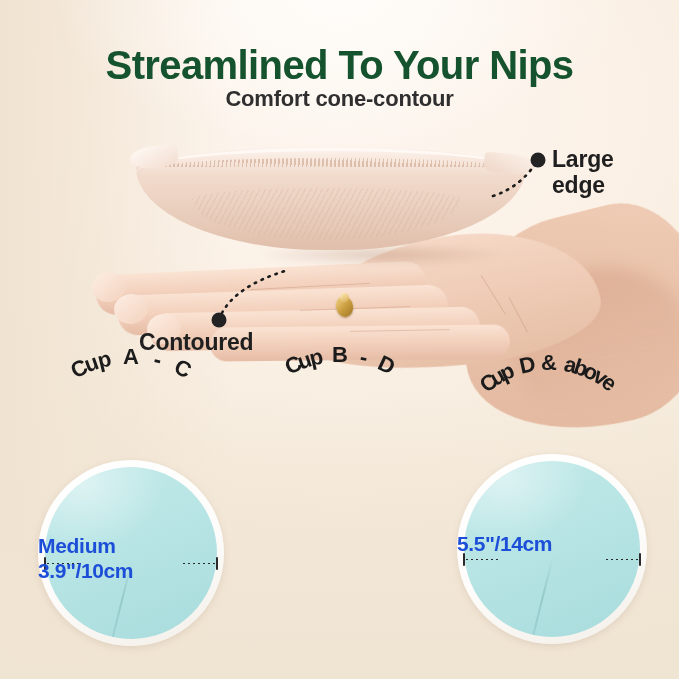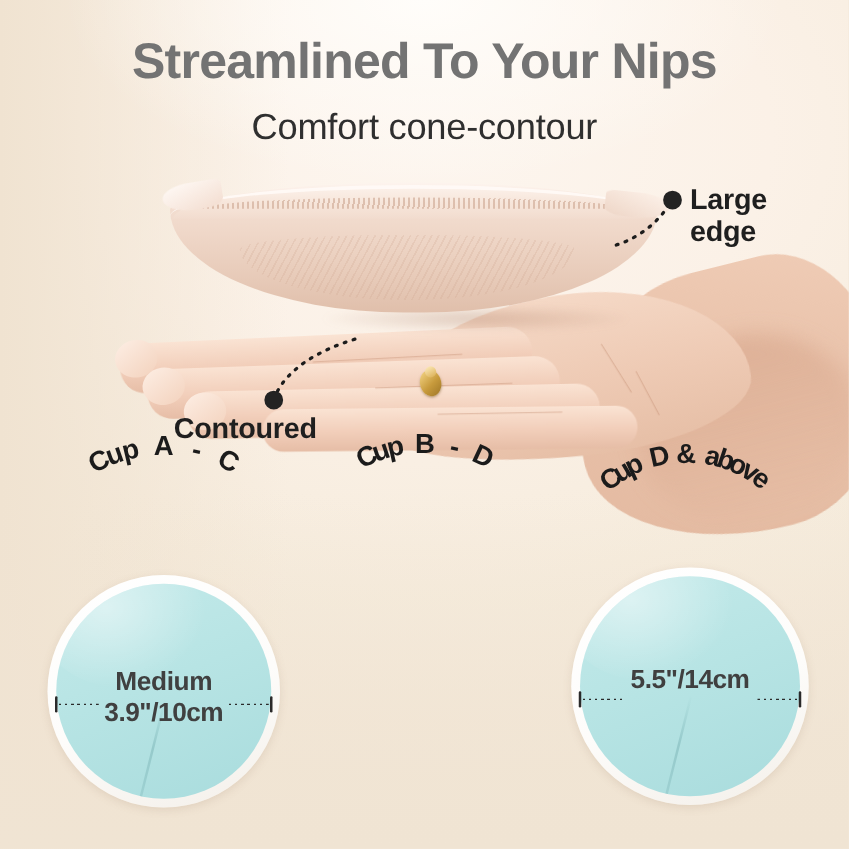--- a/index.html
+++ b/index.html
@@ -24,27 +24,27 @@
     position:absolute;left:0;bottom:0;width:100%;height:42%;
     background:linear-gradient(0deg,#f0e4d3 0%,rgba(240,228,211,0) 100%);
   }
   .bg-white-top{
     position:absolute;left:8%;top:0;width:84%;height:30%;
     background:radial-gradient(70% 100% at 50% 0%,#fffdfa 0%,rgba(255,253,250,0) 72%);
   }
 
   
   .title{
-    position:absolute;left:0;right:0;top:28px;text-align:center;
+    position:absolute;left:0;right:0;top:44px;text-align:center;
     font-size:40px;font-weight:bold;letter-spacing:-0.6px;
-    color:#737373;line-height:1.05;
+    color:#14532d;line-height:1.05;
   }
   .subtitle{
     position:absolute;left:0;right:0;top:86px;text-align:center;
-    font-size:29px;font-weight:400;color:#2f2f2f;letter-spacing:-0.2px;
+    font-size:22px;font-weight:700;color:#2f2f2f;letter-spacing:-0.2px;
   }
 
   
   .photo{position:absolute;left:0;top:118px;width:679px;height:300px;}
 
   
   .forearm{
     position:absolute;right:-30px;top:96px;width:250px;height:215px;
     background:linear-gradient(200deg,#f0cdb7 0%,#e9c2aa 40%,#e3b9a0 100%);
     border-radius:48% 30% 40% 60%/60% 45% 55% 40%;
@@ -212,21 +212,21 @@
   .measure .cap.left{left:6px;}
   .measure .cap.right{right:6px;}
   .measure .seg{
     position:absolute;top:6px;height:1.6px;
     background:repeating-linear-gradient(90deg,#2a2a2a 0 2px,rgba(0,0,0,0) 2px 5px);
   }
   .measure .seg.left{left:9px;width:32px;}
   .measure .seg.right{right:9px;width:32px;}
 
   .size-text{
-    position:absolute;left:0;right:0;top:40%;text-align:center;color:#404040;
+    position:absolute;left:0;right:0;top:40%;text-align:left;color:#1d4ed8;
   }
   .size-name{font-size:21px;font-weight:600;letter-spacing:-0.3px;line-height:1.1;}
   .size-dim{font-size:21px;font-weight:600;letter-spacing:-0.4px;line-height:1.18;margin-top:2px;}
 
   
   .arc-label{
     position:absolute;left:0;top:0;width:200px;height:78px;
     pointer-events:none;
   }
   .arc-char{

